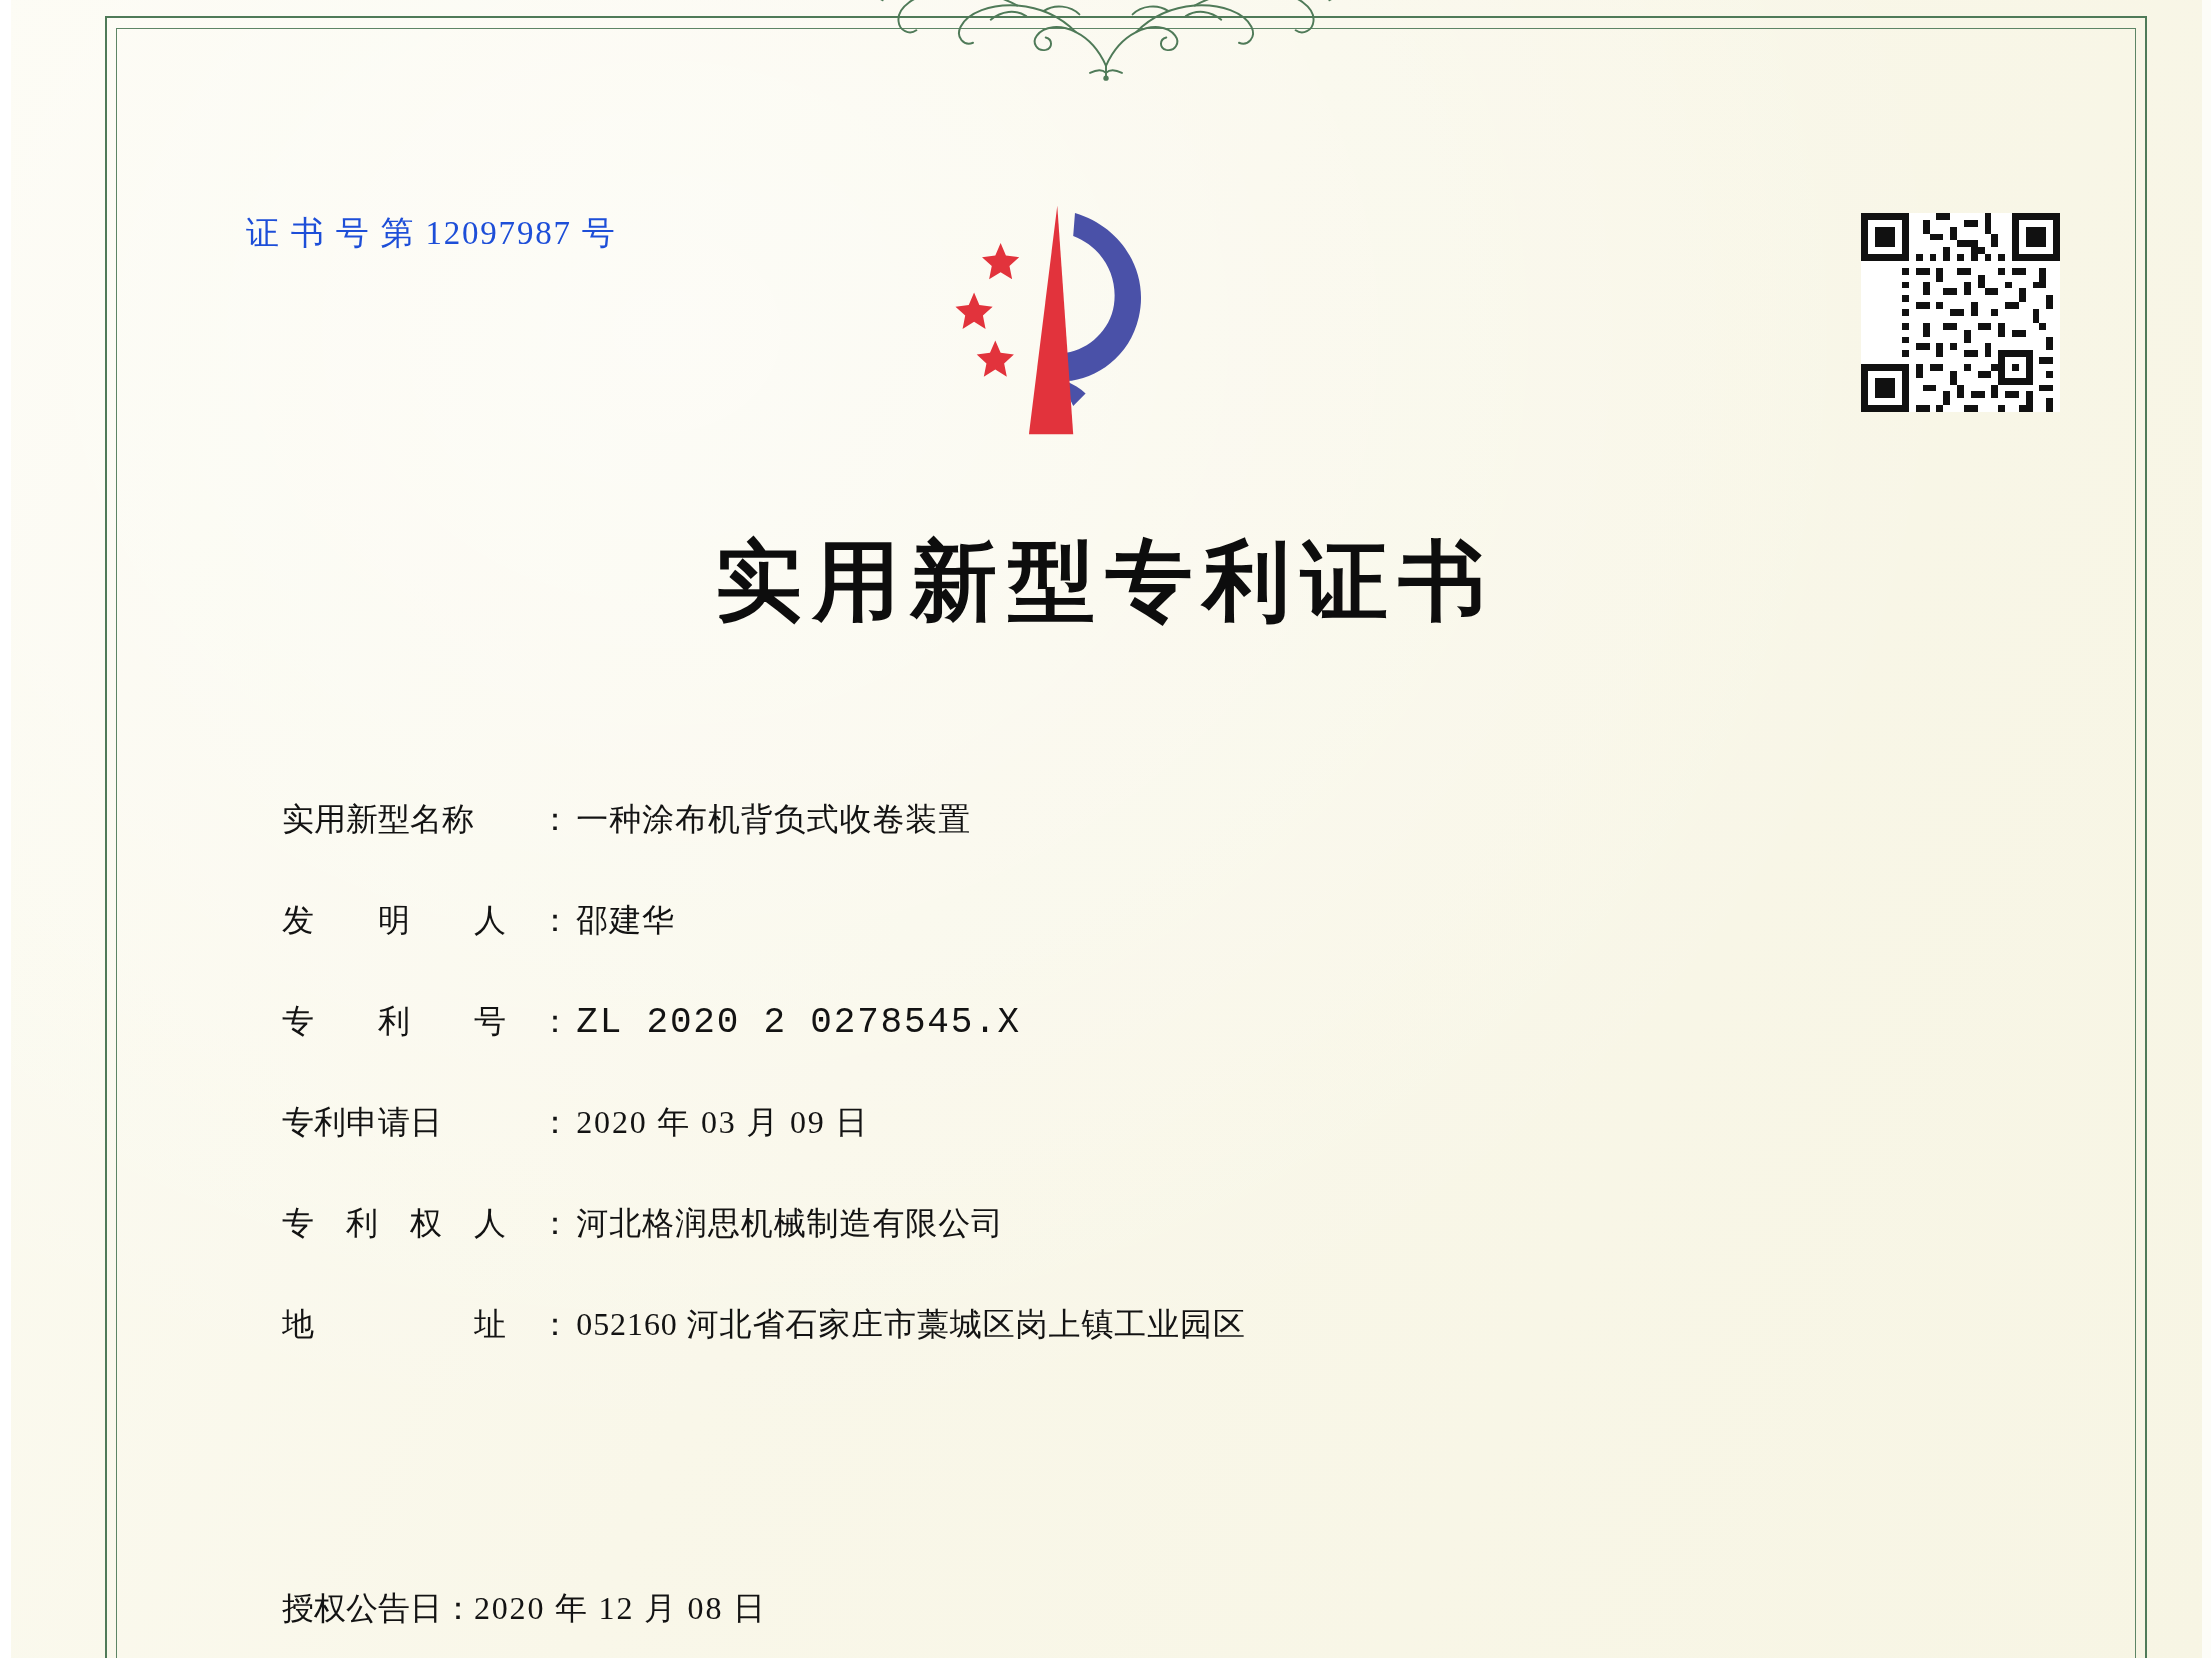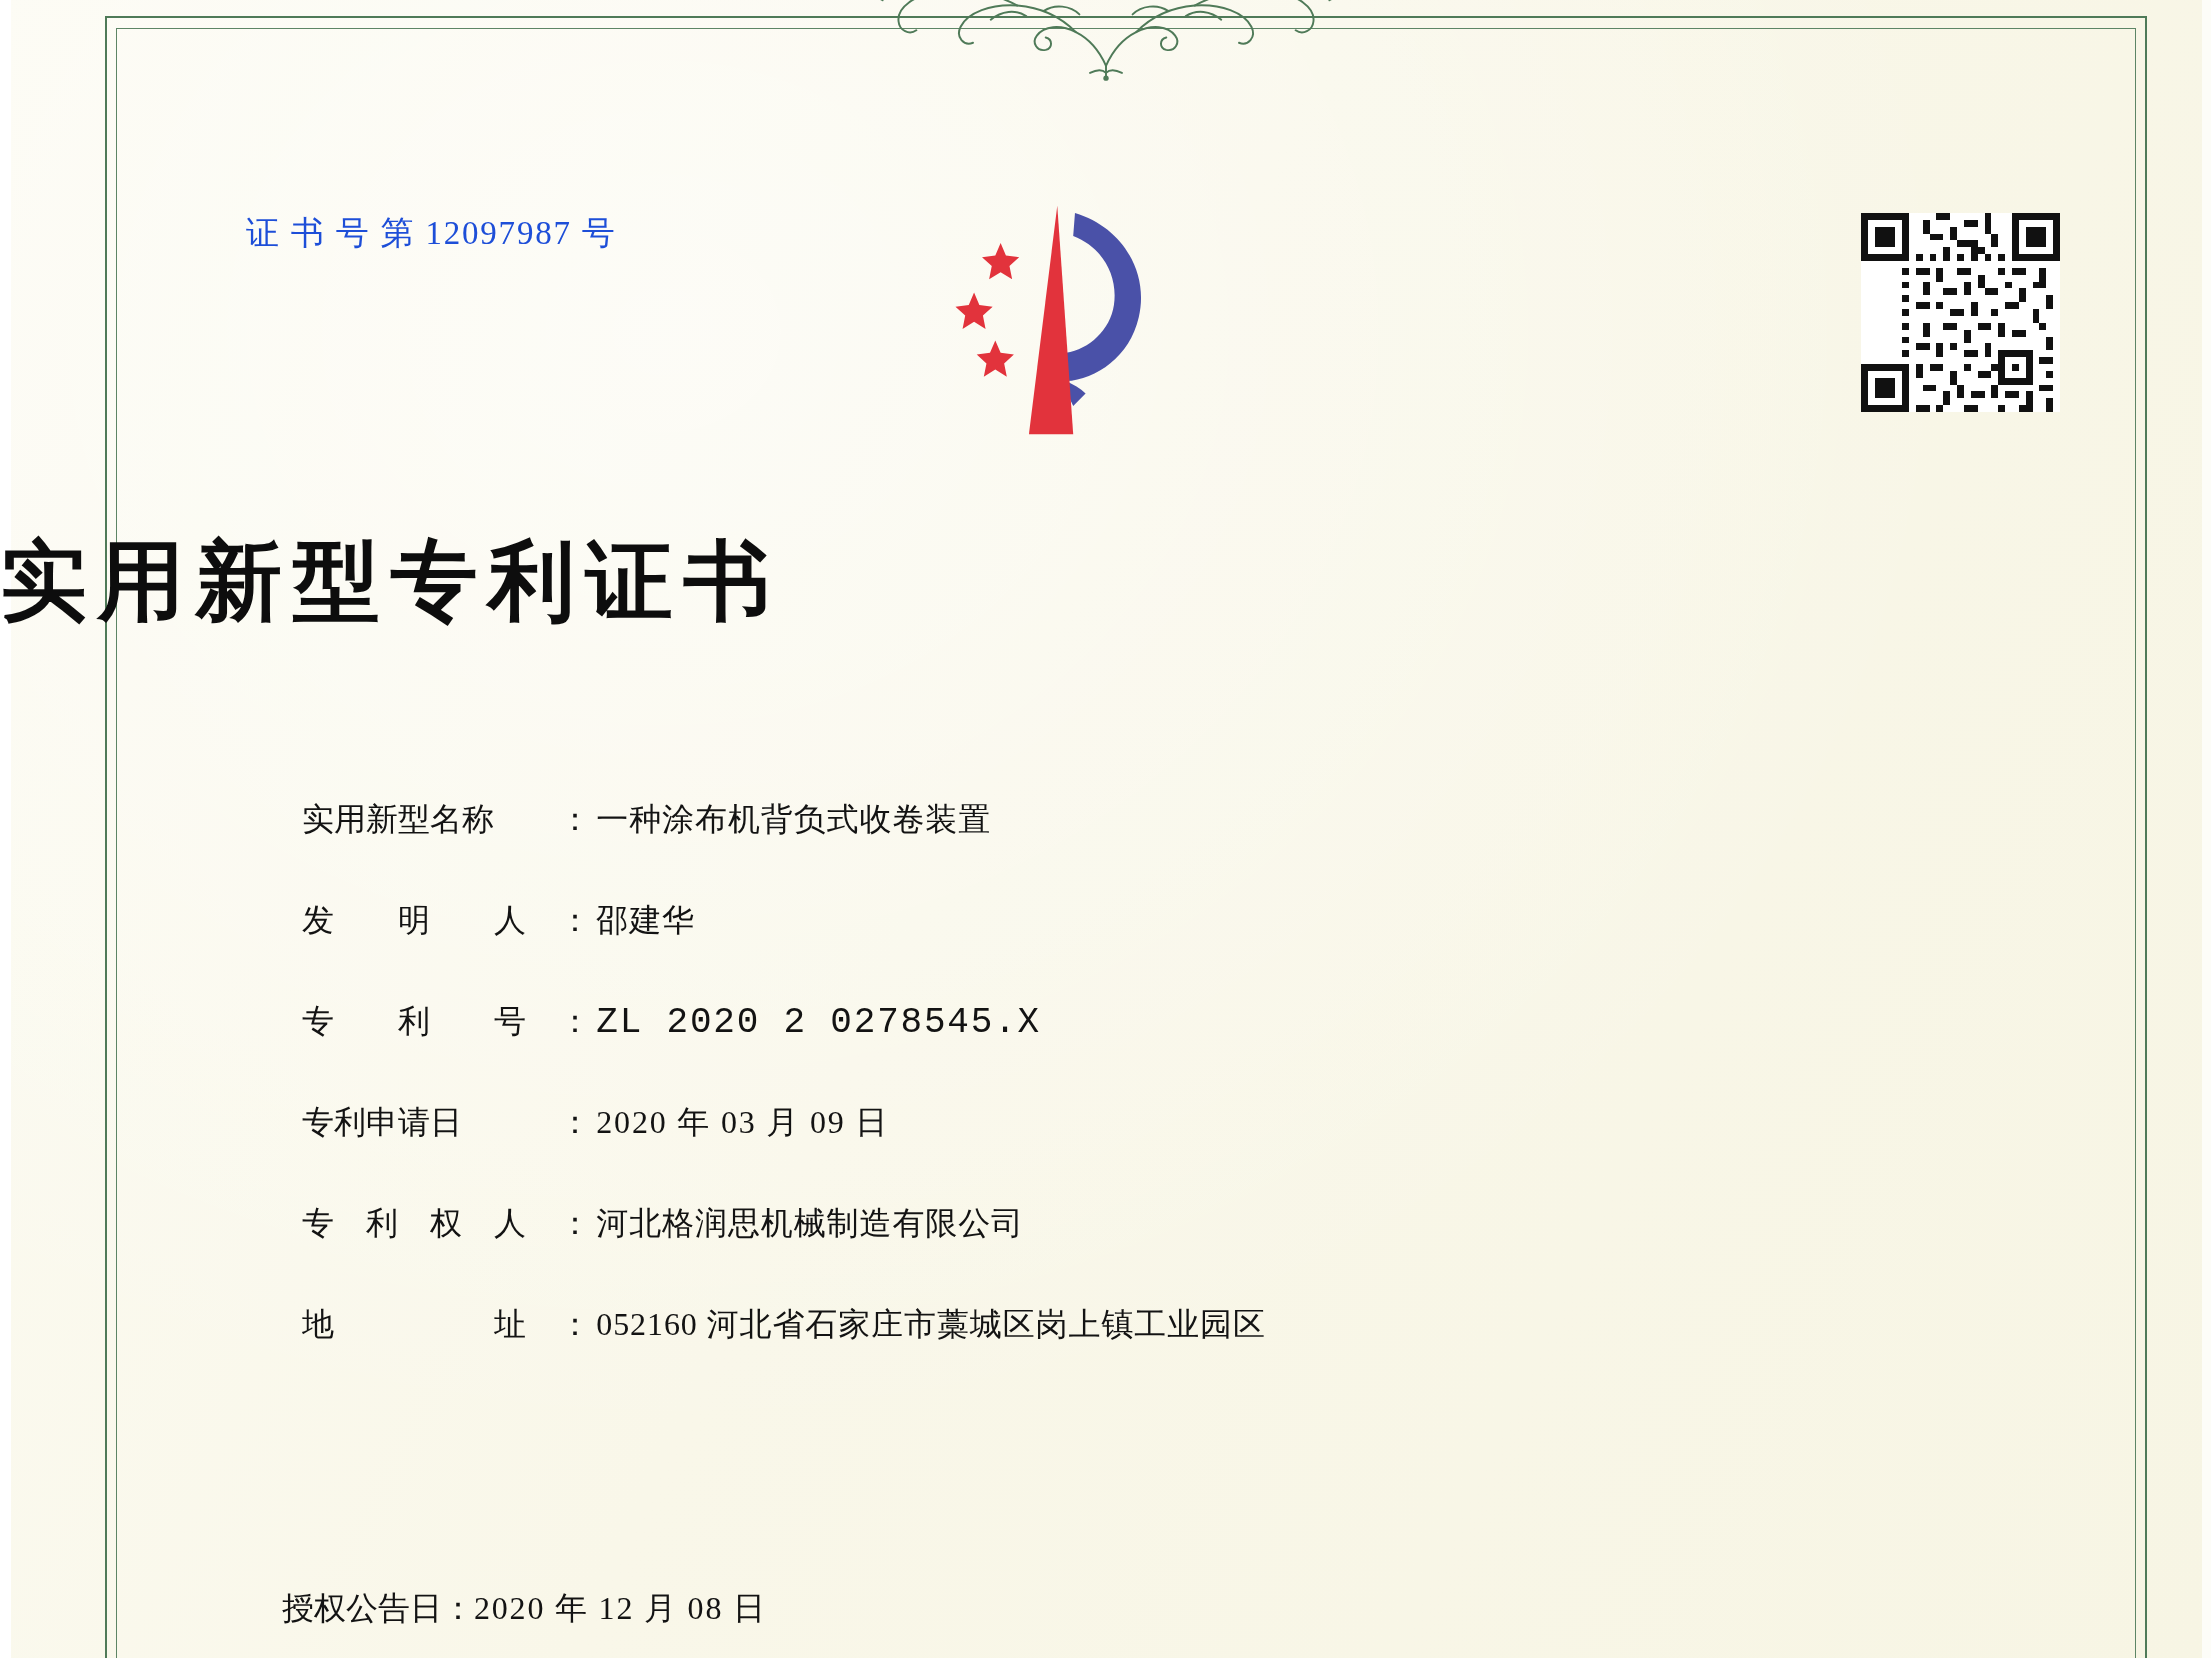--- a/index.html
+++ b/index.html
@@ -104,20 +104,21 @@
     height: 199px;
     background: #ffffff;
   }
   .qr svg { display: block; }
 
   .title {
     position: absolute;
     left: 0;
     right: 0;
     top: 523px;
+    text-align: center;
     font-size: 87px;
     letter-spacing: 10.6px;
     font-weight: 700;
     color: #0d0d0d;
     font-family: "DejaVu Serif", "Liberation Serif", serif;
   }
 
   .fields {
     position: absolute;
     left: 282px;
@@ -130,21 +131,20 @@
     margin-bottom: 57px;
     font-size: 32px;
     color: #131313;
     white-space: nowrap;
   }
   .field-label {
     display: inline-block;
     width: 257px;
     letter-spacing: 0px;
     font-family: "Liberation Serif", serif;
-    margin-left: 20px;
   }
   .field-colon {
     margin-right: 5.3px;
   }
   .field-value {
     font-family: "Liberation Serif", serif;
     letter-spacing: 0.9px;
   }
   .field-value.mono {
     font-family: "Liberation Mono", monospace;

